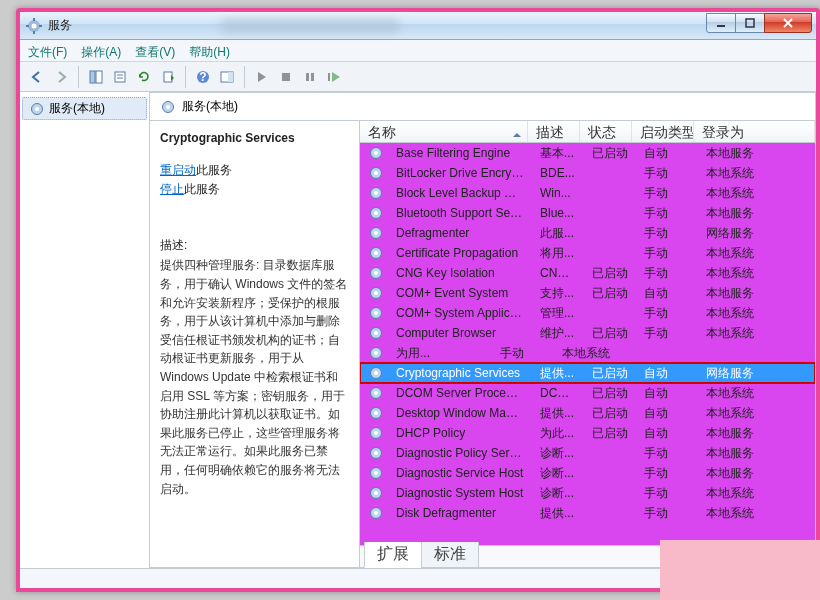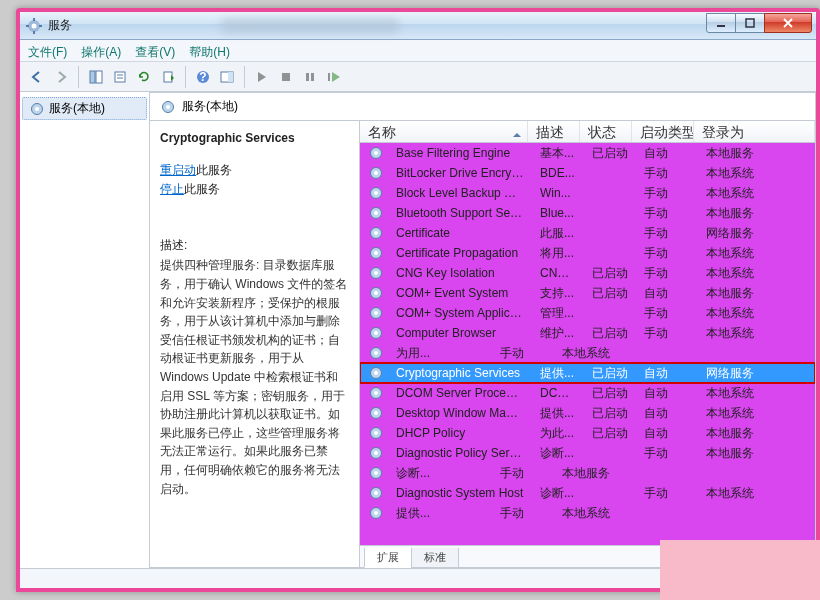--- a/index.html
+++ b/index.html
@@ -59,21 +59,21 @@
 
 
 .w-name { width:168px; }
 .w-desc { width:52px; }
 .w-stat { width:52px; }
 .w-start{ width:62px; }
 .w-log  { width:84px; flex:1; }
 
 
 .tabs { height:22px; border-top:1px solid #c5cbd3; display:flex; align-items:flex-end; padding-left:4px; background:#f7f9fc; }
-.tab { padding:2px 12px; border:1px solid #c5cbd3; border-top:none; background:#fff; margin-right:-1px; font-size:11px; color:#444; cursor:pointer; position:relative; top:1px;}
+.tab { padding:2px 12px; border:1px solid #c5cbd3; border-top:none; background:#fff; margin-right:-1px; font-size:16px; color:#444; cursor:pointer; position:relative; top:1px;}
 .tab.active { background:#fff; border-bottom:1px solid #fff; }
 .tab.inactive { background:#f0f3f7; }
 
 .status { height:20px; border-top:1px solid #c5cbd3; background:#f3f6fa; }
 
 .pink { position:absolute; right:0; bottom:0; width:160px; height:60px; background:#f8b9c8; }
 
 ::-webkit-scrollbar{width:16px;background:#f0f0f0;}
 ::-webkit-scrollbar-thumb{background:#c6d3e4;border:1px solid #aab8cc;}
 </style>
@@ -277,21 +277,21 @@
                 <div class="c w-desc">Blue...</div>
                 <div class="c w-stat"></div>
                 <div class="c w-start">手动</div>
                 <div class="c w-log">本地服务</div>
               </div>
               <div class="row">
                 <svg class="gear" viewBox="0 0 16 16">
                   <circle cx="8" cy="8" r="5.5" fill="#bcd6ee" stroke="#5a7ca8"></circle>
                   <circle cx="8" cy="8" r="2" fill="#fff"></circle>
                 </svg>
-                <div class="c" style="width:144px">Certificate</div>
+                <div class="c" style="width:144px">Defragmenter</div>
                 <div class="c w-desc">此服...</div>
                 <div class="c w-stat"></div>
                 <div class="c w-start">手动</div>
                 <div class="c w-log">网络服务</div>
               </div>
               <div class="row">
                 <svg class="gear" viewBox="0 0 16 16">
                   <circle cx="8" cy="8" r="5.5" fill="#bcd6ee" stroke="#5a7ca8"></circle>
                   <circle cx="8" cy="8" r="2" fill="#fff"></circle>
                 </svg>
@@ -408,20 +408,21 @@
                 <div class="c w-desc">诊断...</div>
                 <div class="c w-stat"></div>
                 <div class="c w-start">手动</div>
                 <div class="c w-log">本地服务</div>
               </div>
               <div class="row">
                 <svg class="gear" viewBox="0 0 16 16">
                   <circle cx="8" cy="8" r="5.5" fill="#bcd6ee" stroke="#5a7ca8"></circle>
                   <circle cx="8" cy="8" r="2" fill="#fff"></circle>
                 </svg>
+                <div class="c" style="width:144px">Diagnostic Service Host</div>
                 <div class="c w-desc">诊断...</div>
                 <div class="c w-stat"></div>
                 <div class="c w-start">手动</div>
                 <div class="c w-log">本地服务</div>
               </div>
               <div class="row">
                 <svg class="gear" viewBox="0 0 16 16">
                   <circle cx="8" cy="8" r="5.5" fill="#bcd6ee" stroke="#5a7ca8"></circle>
                   <circle cx="8" cy="8" r="2" fill="#fff"></circle>
                 </svg>
@@ -429,20 +430,21 @@
                 <div class="c w-desc">诊断...</div>
                 <div class="c w-stat"></div>
                 <div class="c w-start">手动</div>
                 <div class="c w-log">本地系统</div>
               </div>
               <div class="row">
                 <svg class="gear" viewBox="0 0 16 16">
                   <circle cx="8" cy="8" r="5.5" fill="#bcd6ee" stroke="#5a7ca8"></circle>
                   <circle cx="8" cy="8" r="2" fill="#fff"></circle>
                 </svg>
+                <div class="c" style="width:144px">Disk Defragmenter</div>
                 <div class="c w-desc">提供...</div>
                 <div class="c w-stat"></div>
                 <div class="c w-start">手动</div>
                 <div class="c w-log">本地系统</div>
               </div>
             </div>
           <div class="tabs">
             <div class="tab active">扩展</div>
             <div class="tab inactive">标准</div>
           </div>

